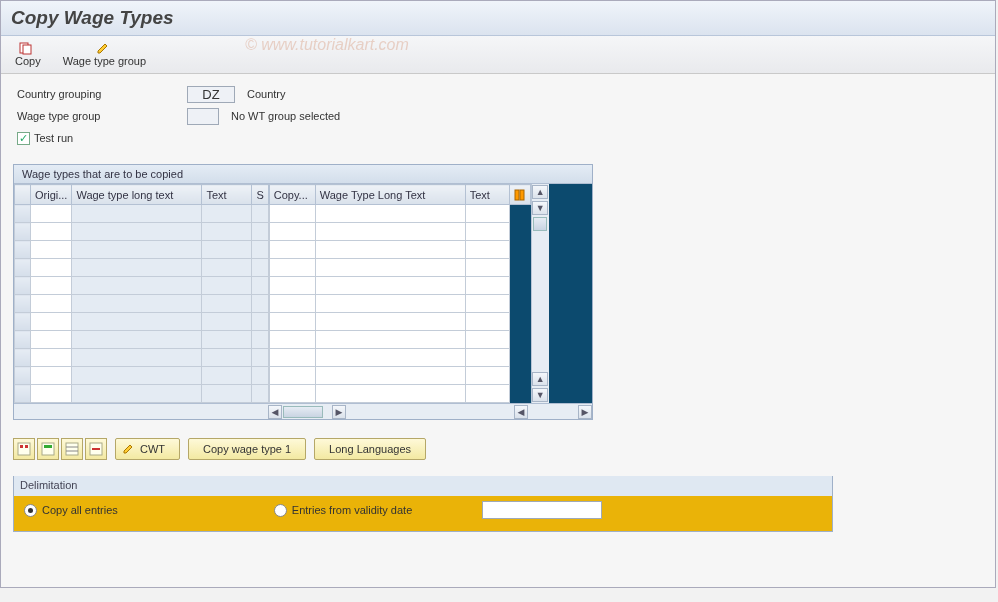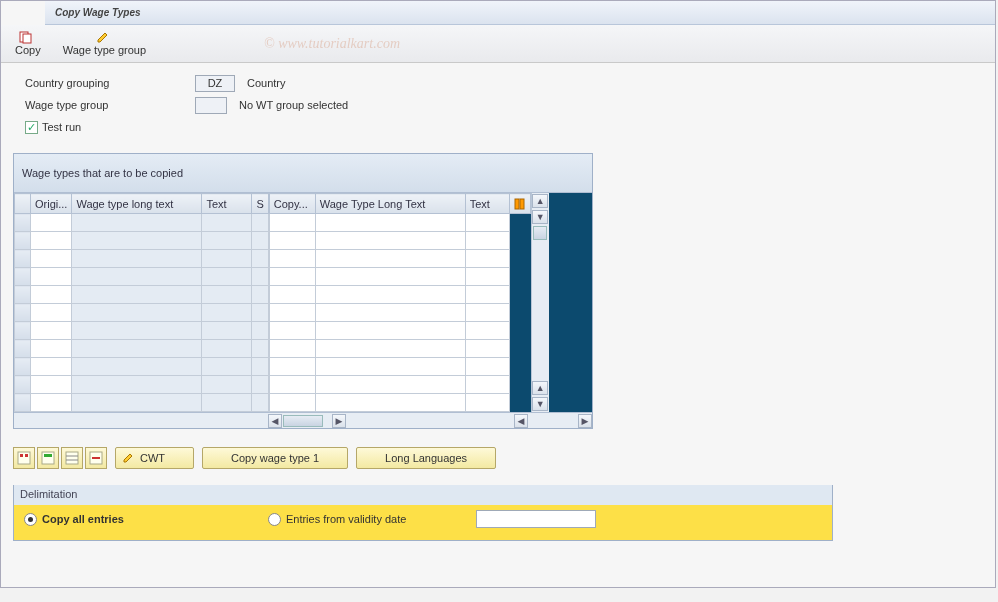--- a/index.html
+++ b/index.html
@@ -15,68 +15,67 @@
   .main-container {
     border: 1px solid #aab;
     background: #f6f6f6;
     width: 996px;
     height: 588px;
   }
   .title-bar {
     background: linear-gradient(#f0f4fa, #dbe3ef);
     border-bottom: 1px solid #b8c6da;
     padding: 6px 10px 6px 10px;
-    font-size: 10px;
+    font-size: 19px;
     font-weight: bold;
     font-style: italic;
     color: #444;
-    margin-left: 44px;
   }
   .toolbar {
     background: linear-gradient(#f5f6f8, #e9eaed);
     border-bottom: 1px solid #c9c9c9;
     padding: 4px 8px;
     display: flex;
     align-items: center;
   }
   .toolbar-btn {
     display: inline-flex;
     align-items: center;
     padding: 2px 6px;
     margin-right: 10px;
     cursor: pointer;
     color: #333;
     flex-direction: column;
   }
   .toolbar-btn .ico { margin-right: 4px; }
   .watermark {
     position: absolute;
-    left: 264px; top: 36px;
+    left: 245px; top: 36px;
     color: rgba(200,100,50,0.25);
-    font-size: 14px;
-    font-family: Liberation Serif, serif;
+    font-size: 16px;
+    font-family: Liberation Sans, sans-serif;
     font-style: italic;
     pointer-events: none;
   }
   .form-area {
-    padding: 10px 12px 6px 24px;
+    padding: 10px 12px 6px 16px;
   }
   .form-row {
     display: flex;
     align-items: center;
     margin-bottom: 2px;
     height: 20px;
   }
   .form-label { width: 170px; color: #333; }
   .form-input-tiny {
-    width: 40px; height: 17px;
+    width: 48px; height: 17px;
     border: 1px solid #9fa9b7;
     background: #eef1f6;
     text-align: center;
-    font-size: 11px;
+    font-size: 13px;
     color: #333;
   }
   .form-input-small {
     width: 32px; height: 17px;
     border: 1px solid #9fa9b7;
     background: #eef1f6;
   }
   .form-desc { margin-left: 12px; color: #333; }
   .checkbox {
     width: 13px; height: 13px;
@@ -90,21 +89,21 @@
     content: "✓"; color: #2a6; font-size: 11px; line-height: 10px;
   }
 
   .table-section {
     margin: 8px 12px 8px 12px;
     width: 580px;
     border: 1px solid #9fb0c8;
     background: #d9e3ee;
   }
   .table-title {
-    padding: 13px 8px;
+    padding: 3px 8px;
     color: #334;
     background: linear-gradient(#e4ecf5, #d3deeb);
     border-bottom: 1px solid #b0bed2;
   }
   .grid-wrap {
     display: flex;
     background: #0c4a6e;
   }
   .grid-left { flex: 0 0 auto; }
   .grid-right { flex: 0 0 auto; }
@@ -194,54 +193,54 @@
     background: linear-gradient(#fef9d8,#f3e9a2);
     margin-right: 2px;
     display:flex;align-items:center;justify-content:center;
     cursor:pointer;
   }
   .iconbtn.sep { margin-right: 8px; }
   .pillbtn {
     height: 22px;
     border: 1px solid #b5a768;
     background: linear-gradient(#fef9d8,#f3e9a2);
-    padding: 0 28px;
+    padding: 0 14px;
     margin-right: 8px;
     display:inline-flex;align-items:center;
     cursor:pointer;
     color:#333;
     border-radius:2px;
   }
   .pillbtn.withicon { padding-left:6px; }
   .pillbtn .ico { margin-right:6px; }
 
   .group-box {
     margin: 6px 12px;
     border: 1px solid #9fb0c8;
-    background: #fde047;
+    background: #eab308;
     width: 820px;
   }
   .group-title {
     color:#445; font-size:11px;
     position:relative; top:-1px;
     background:#dfe8f2;
     padding: 3px 6px 5px 6px;
   }
   .group-body {
     padding: 4px 10px 12px 10px;
     display:flex;
     align-items:center;
   }
   .radio {
     width:13px;height:13px;border:1px solid #888;border-radius:50%;
     background:#fff;display:inline-flex;align-items:center;justify-content:center;
     margin-right:5px;
   }
   .radio.selected::after{content:"";width:5px;height:5px;background:#333;border-radius:50%;}
-  .radio-label{ margin-right: 24px; font-weight: bold; }
+  .radio-label{ margin-right: 36px; }
   .date-input{
     width:120px;height:18px;border:1px solid #9fa9b7;background:#fff;margin-left:70px;
   }
   svg { display:block; }
 </style>
 </head>
 <body>
 
 <div class="main-container">
   <div class="title-bar">Copy Wage Types</div>

